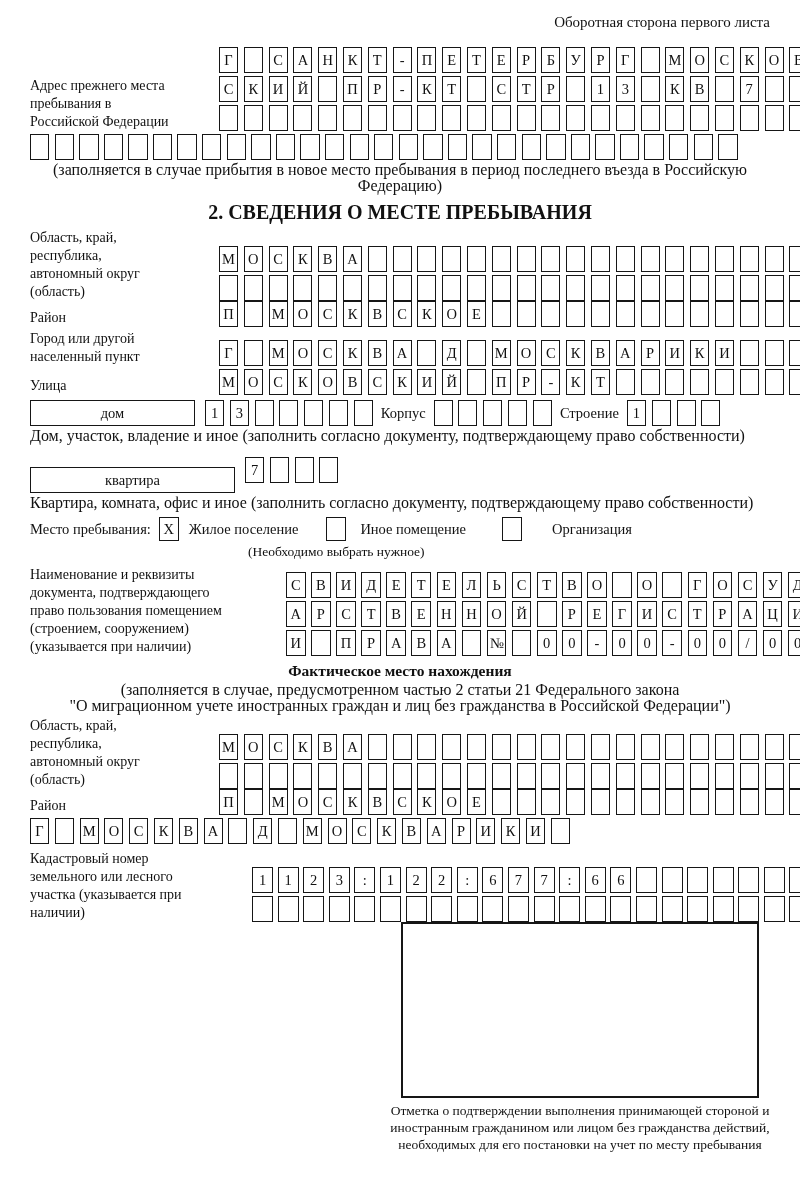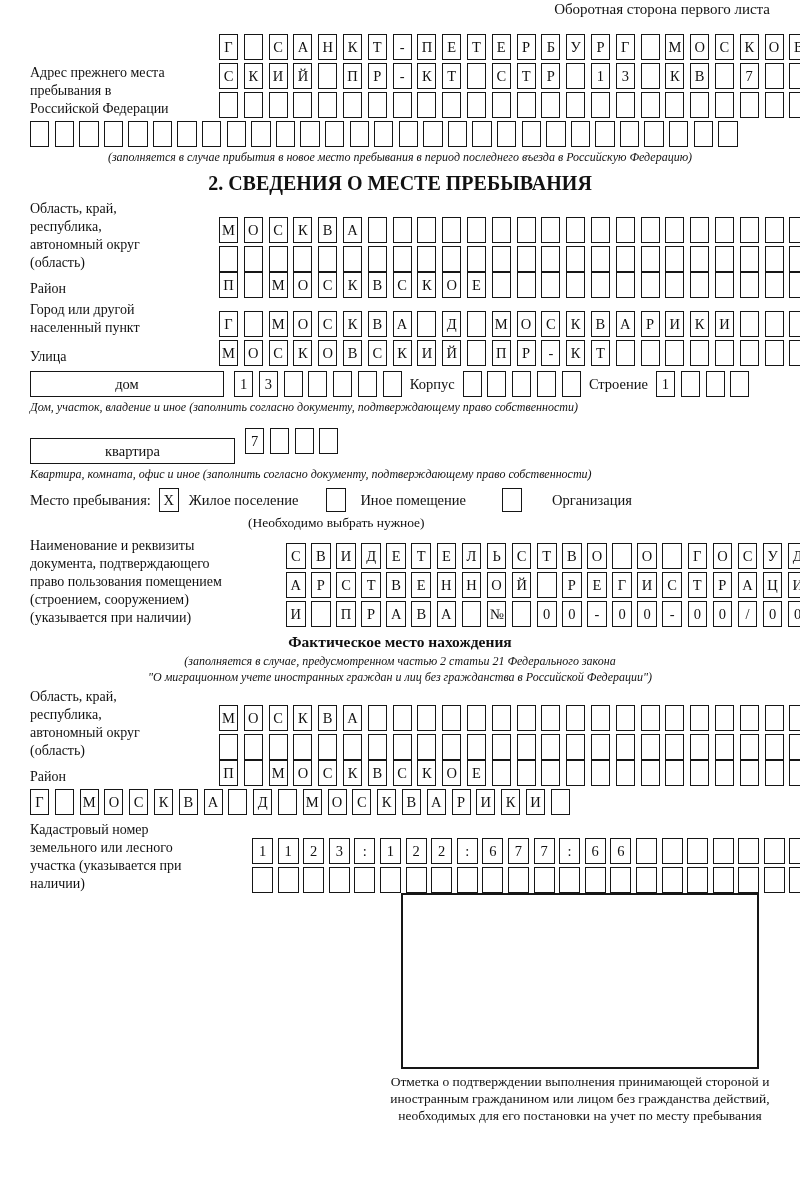--- a/index.html
+++ b/index.html
@@ -2,21 +2,21 @@
 <html><head>
 <meta charset="utf-8">
 <style>
   * { margin:0; padding:0; box-sizing:border-box; }
   html,body { background:#fff; }
   body {
     width:800px; height:1180px; overflow:hidden;
     font-family:"Liberation Serif","DejaVu Serif",serif;
     color:#111;
   }
-  .page { padding:1px 30px 0 30px; }
+  .page { padding:14px 30px 0 30px; }
 
   .header-note { text-align:right; font-size:15px; margin-bottom:16px; }
 
   .field { display:flex; align-items:flex-end;gap:44px; }
   .flabel {
     width:145px; flex-shrink:0; font-size:14px; line-height:18px;
     padding-right:4px;
   }
   .flabel.w212 { width:212px; }
   .flabel.w175 { width:175px; }
@@ -30,33 +30,33 @@
     display:inline-flex; align-items:center; justify-content:center;
     font-size:14.5px; flex-shrink:0; background:#fff;
   }
   .r29 { gap:5.2px; } .r29 .cell { width:19.4px; }
   .r21 { gap:5.5px; } .r21 .cell { width:19.6px; }
   .r22k { gap:4.6px; } .r22k .cell { width:21px; }
 
   .mt3 { margin-top:3px; } .mt5 { margin-top:5px; }
   .mt6 { margin-top:6px; }
 
-  .small-note { font-size:12px; line-height:16px; margin-top:2px;font-style:italic; }
+  .small-note { font-size:16px; line-height:16px; margin-top:2px; }
   .centered { text-align:center; }
 
   .sec-title { text-align:center; font-weight:bold; font-size:20px; margin-top:7px; }
   .sub-title { text-align:center; font-weight:bold; font-size:15.5px; margin-top:6px; }
 
   .inline-row { display:flex; align-items:center; }
   .boxlabel {
     border:1.8px solid #161616; height:26px;
     display:flex; align-items:center; justify-content:center;
     font-size:14.5px; flex-shrink:0;
   }
-  .boxlabel.dom { width:194px; margin-right:10px; }
+  .boxlabel.dom { width:165px; margin-right:10px; }
   .boxlabel.kv { width:205px; margin-right:10px;margin-top:20px; }
   .inline-label { font-size:14.5px; margin:0 8px; }
 
   .chk-row { display:flex; align-items:center; font-size:14.5px; margin-top:6px; }
   .chk { width:20px; height:24px; border:1.8px solid #161616;
          display:inline-flex; align-items:center; justify-content:center;
          font-size:14.5px; flex-shrink:0; }
   .chk-note { font-size:13.5px; margin:3px 0 0 218px; }
 
   .kad-offset { margin-top:20px; }

